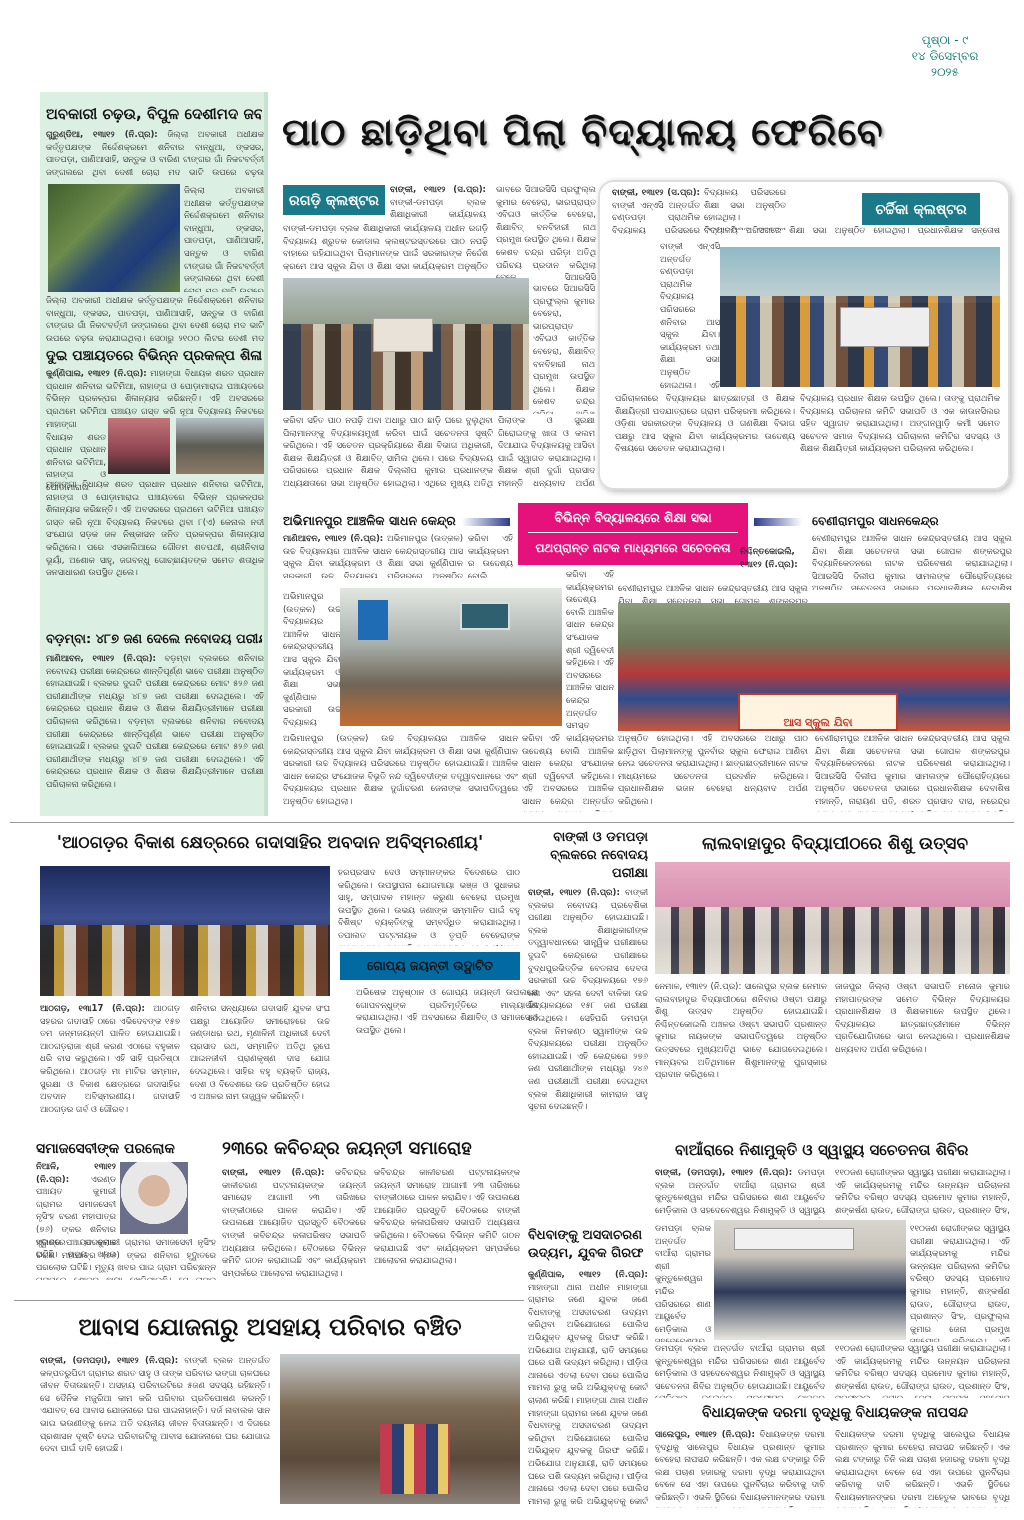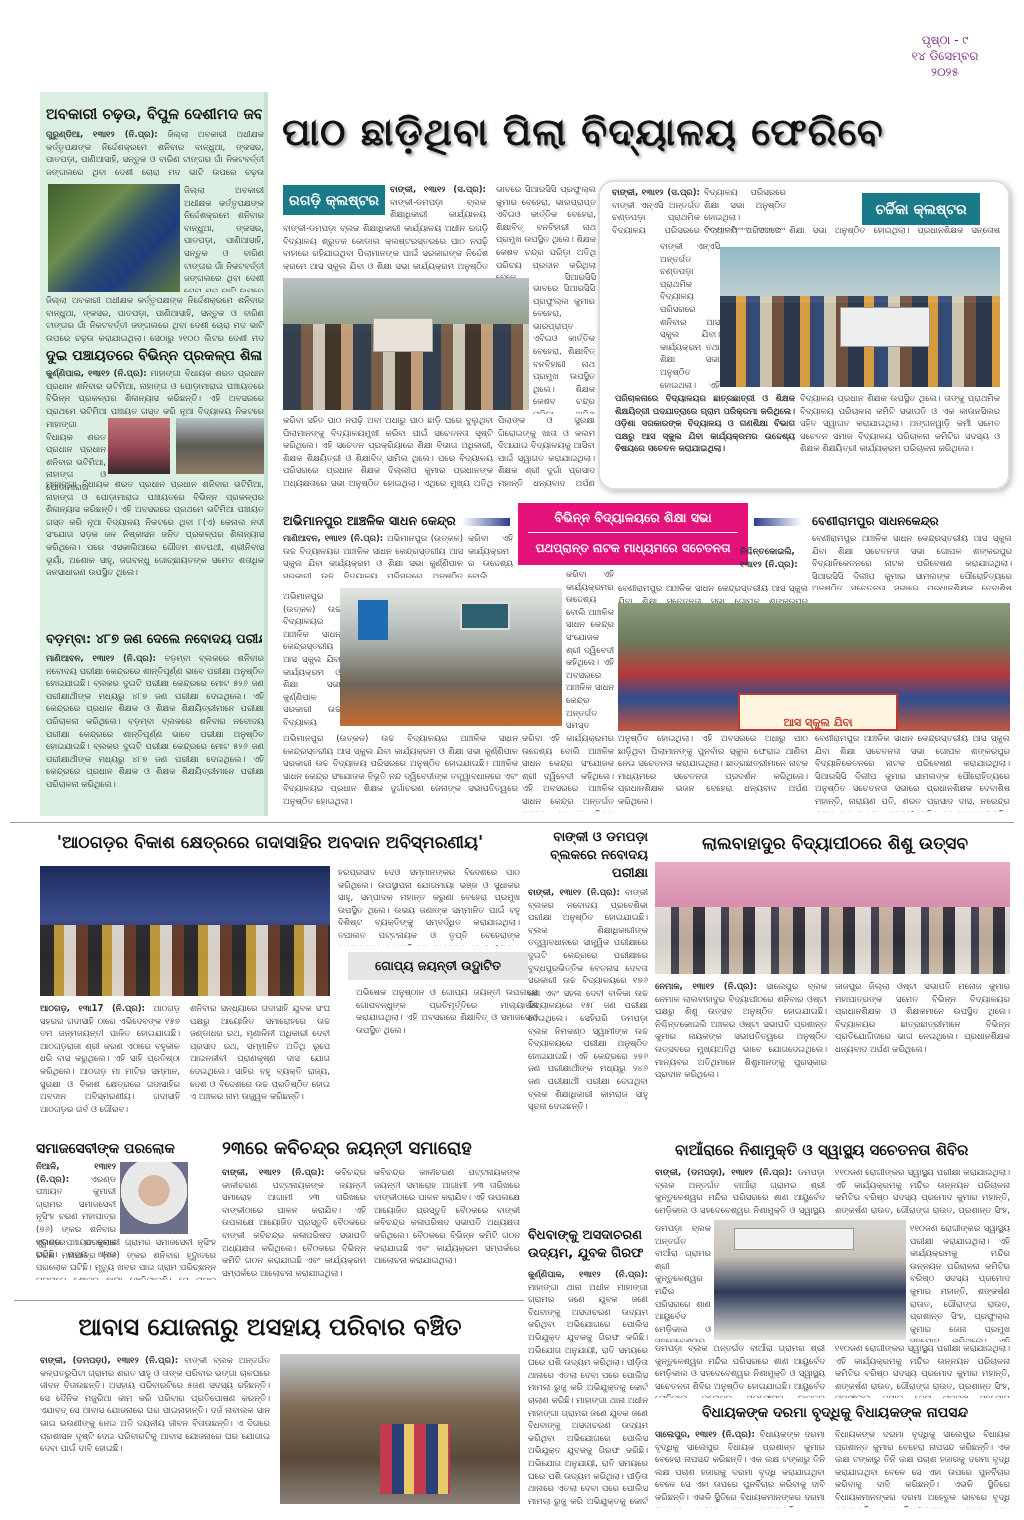--- a/index.html
+++ b/index.html
@@ -10,21 +10,21 @@
   .hl { font-family: "DejaVu Sans", sans-serif; font-weight: bold; color: #111; white-space: nowrap; overflow: hidden; }
   .photo { background: #6b6f5a; overflow: hidden; padding-left: 24px; }
   .photo .ppl { position: absolute; bottom: 0; left: 0; right: 0; height: 65%; background: repeating-linear-gradient(90deg, #2d3a4e 0 18px, #7a5b46 18px 30px, #d8d0c0 30px 42px, #3e3026 42px 58px, #c9a27e 58px 70px); opacity: .9; }
   .photo .sky { position: absolute; top: 0; left: 0; right: 0; height: 40%; background: linear-gradient(#b9c2c7, #8e9a84); }
   .rule { background: #999; }
   .tag { color: #fff; font-weight: bold; display: flex; align-items: center; justify-content: center; white-space: nowrap; }
 </style>
 </head>
 <body>
 
-<div class="abs" style="left:890px;top:32px;width:110px;text-align:center;font-size:12px;line-height:16px;color:#701a75;">
+<div class="abs" style="left:890px;top:32px;width:110px;text-align:center;font-size:12px;line-height:16px;color:#0f766e;">
   <div>ପୃଷ୍ଠା - ୯</div>
   <div>୧୪ ଡିସେମ୍ବର</div>
   <div>୨୦୨୫</div>
 </div>
 
 <div class="abs" style="left:40px;top:92px;width:228px;height:724px;background:#dcefe3;border-right:4px solid #c6e2d0;"></div>
 
 <div class="abs hl" style="left:46px;top:104px;width:216px;font-size:15px;line-height:20px;text-align:center;">ଅବକାରୀ ଚଢ଼ଉ, ବିପୁଳ ଦେଶୀମଦ ଜବତ</div>
 <div class="abs txt" style="left:46px;top:128px;width:218px;height:52px;">
   <span style="font-weight:bold;">ଗୁରୁଣ୍ଡିଆ, ୧୩ା୧୨ (ନି.ପ୍ର):</span>
@@ -76,21 +76,21 @@
 </div>
 <div class="abs txt" style="left:704px;top:186px;width:82px;height:44px;">ବିଦ୍ୟାଳୟ ପରିସରରେ ଶିକ୍ଷା ସଭା ଅନୁଷ୍ଠିତ ହୋଇଥିଲା। ପ୍ରଧାନଶିକ୍ଷକ ସନ୍ତୋଷ ପରମଗୁରୁଙ୍କ ସମେତ ଅନ୍ୟ ୭ଟି</div>
 <div class="abs tag" style="left:862px;top:193px;width:118px;height:32px;background:#1b7a8a;font-size:14px;">ଚର୍ଚ୍ଚିକା କ୍ଲଷ୍ଟର</div>
 <div class="abs txt" style="left:704px;top:224px;width:296px;height:14px;">ବିଦ୍ୟାଳୟ ପରିସରରେ ଶିକ୍ଷା ସଭା ଅନୁଷ୍ଠିତ ହୋଇଥିଲା। ପ୍ରଧାନଶିକ୍ଷକ ସନ୍ତୋଷ ପରମଗୁରୁଙ୍କ ସମେତ ଅନ୍ୟ ୭ଟି</div>
 <div class="abs txt" style="left:660px;top:240px;width:60px;height:148px;">ବାଙ୍କୀ ଏନ୍ଏସି ଅନ୍ତର୍ଗତ ଚଣ୍ଡପଡ଼ା ପ୍ରାଥମିକ ବିଦ୍ୟାଳୟ ପରିସରରେ ଶନିବାର ଆସ ସ୍କୁଲ ଯିବା। କାର୍ଯ୍ୟକ୍ରମ ତଥା ଶିକ୍ଷା ସଭା ଅନୁଷ୍ଠିତ ହୋଇଥିଲା। ଏହି କାର୍ଯ୍ୟକ୍ରମରେ ଚର୍ଚ୍ଚିକା କ୍ଲଷ୍ଟର ଅନ୍ତର୍ଗତ ସମସ୍ତ ୮ଟି ବିଦ୍ୟାଳୟର ପ୍ରଧାନଶିକ୍ଷକ ଯୋଗଦେଇ ଉପସ୍ଥିତ ରହିଥିଲେ। ସିଆରସିସି କୁମାର ସାହୁ ସଂଯୋଜନା କରିଥିଲେ।</div>
 <div class="abs photo" style="left:720px;top:247px;width:280px;height:140px;">
     <div class="sky" style="background:linear-gradient(#8fb9c6,#c6d3d3);"></div>
     <div class="ppl" style="background:repeating-linear-gradient(90deg,#25314a 0 16px,#e2a13c 16px 26px,#2f4776 26px 40px,#d8cdb9 40px 52px,#6f4d39 52px 64px);"></div>
     <div style="position:absolute;left:120px;top:60px;width:90px;height:40px;background:#eee;border:1px solid #999;"></div>
   </div>
-<div class="abs txt" style="left:615px;top:392px;width:180px;height:90px;font-weight:bold;">ପରିଚାଳନାରେ ବିଦ୍ୟାଳୟର ଛାତ୍ରଛାତ୍ରୀ ଓ ଶିକ୍ଷକ ଶିକ୍ଷୟିତ୍ରୀ ପଦଯାତ୍ରାରେ ଗ୍ରାମ ପରିକ୍ରମା କରିଥିଲେ। ଓଡ଼ିଶା ସରକାରଙ୍କ ବିଦ୍ୟାଳୟ ଓ ଗଣଶିକ୍ଷା ବିଭାଗ ପକ୍ଷରୁ ଆସ ସ୍କୁଲ ଯିବା କାର୍ଯ୍ୟକ୍ରମର ଉଦ୍ଦେଶ୍ୟ ବିଷୟରେ ସଚେତନ କରାଯାଇଥିଲା।</div>
+<div class="abs txt" style="left:615px;top:392px;width:180px;height:90px;">ପରିଚାଳନାରେ ବିଦ୍ୟାଳୟର ଛାତ୍ରଛାତ୍ରୀ ଓ ଶିକ୍ଷକ ଶିକ୍ଷୟିତ୍ରୀ ପଦଯାତ୍ରାରେ ଗ୍ରାମ ପରିକ୍ରମା କରିଥିଲେ। ଓଡ଼ିଶା ସରକାରଙ୍କ ବିଦ୍ୟାଳୟ ଓ ଗଣଶିକ୍ଷା ବିଭାଗ ପକ୍ଷରୁ ଆସ ସ୍କୁଲ ଯିବା କାର୍ଯ୍ୟକ୍ରମର ଉଦ୍ଦେଶ୍ୟ ବିଷୟରେ ସଚେତନ କରାଯାଇଥିଲା।</div>
 <div class="abs txt" style="left:800px;top:392px;width:200px;height:90px;">ବିଦ୍ୟାଳୟ ପ୍ରଧାନ ଶିକ୍ଷକ ଉପସ୍ଥିତ ଥିଲେ। ତାଙ୍କୁ ପ୍ରାଥମିକ ବିଦ୍ୟାଳୟ ପରିଚାଳନା କମିଟି ସଭାପତି ଓ ଏକ କାଉନସିଲର ସହିତ ସ୍ୱାଗତ କରାଯାଇଥିଲା। ଅଙ୍ଗନୱାଡ଼ି କର୍ମୀ ସମେତ ସଚେତନ ସମାଜ ବିଦ୍ୟାଳୟ ପରିଚାଳନା କମିଟିର ସଦସ୍ୟ ଓ ଶିକ୍ଷକ ଶିକ୍ଷୟିତ୍ରୀ କାର୍ଯ୍ୟକ୍ରମ ପରିଚାଳନା କରିଥିଲେ।</div>
 
 <div class="abs hl" style="left:283px;top:512px;width:180px;font-size:12.5px;line-height:18px;">ଅଭିମାନପୁର ଆଞ୍ଚଳିକ ସାଧନ କେନ୍ଦ୍ର</div>
 <div class="abs" style="left:462px;top:518px;width:48px;height:8px;background:linear-gradient(90deg,#fff,#2d3b8c);"></div>
 <div class="abs" style="left:518px;top:503px;width:230px;height:62px;background:#e6127c;"></div>
 <div class="abs hl" style="left:518px;top:508px;width:230px;font-size:12.5px;line-height:20px;text-align:center;color:#fff;">ବିଭିନ୍ନ ବିଦ୍ୟାଳୟରେ ଶିକ୍ଷା ସଭା</div>
 <div class="abs" style="left:528px;top:532px;width:210px;height:1px;background:#fff;"></div>
 <div class="abs hl" style="left:518px;top:537px;width:230px;font-size:12px;line-height:22px;text-align:center;color:#fff;">ପଥପ୍ରାନ୍ତ ନାଟକ ମାଧ୍ୟମରେ ସଚେତନତା</div>
 <div class="abs" style="left:754px;top:518px;width:48px;height:8px;background:linear-gradient(90deg,#2d3b8c,#fff);"></div>
 <div class="abs hl" style="left:812px;top:512px;width:200px;font-size:12px;line-height:18px;">ବେଣୀରାମପୁର ସାଧନକେନ୍ଦ୍ର</div>
@@ -123,42 +123,42 @@
 <div class="abs txt" style="left:618px;top:732px;width:190px;height:80px;">ଅନୁଷ୍ଠିତ ହୋଇଥିଲା। ଏହି ଅବସରରେ ଅଧାରୁ ପାଠ ଛାଡ଼ିଥିବା ପିଲାମାନଙ୍କୁ ପୁନର୍ବାର ସ୍କୁଲ ଫେରାଇ ଆଣିବା ନେଇ ସଚେତନତା କରାଯାଇଥିଲା। ଛାତ୍ରଛାତ୍ରୀମାନେ ନାଟକ ମାଧ୍ୟମରେ ସଚେତନତା ପ୍ରଦର୍ଶନ କରିଥିଲେ। ପ୍ରଧାନଶିକ୍ଷକ ଭଜନ ବେହେରା ଧନ୍ୟବାଦ ଅର୍ପଣ କରିଥିଲେ।</div>
 <div class="abs txt" style="left:815px;top:732px;width:195px;height:80px;">ବେଣୀରାମପୁର ଆଞ୍ଚଳିକ ସାଧନ କେନ୍ଦ୍ରସ୍ତରୀୟ ଆସ ସ୍କୁଲ ଯିବା ଶିକ୍ଷା ସଚେତନତା ସଭା ଗୋପଳ ଶଙ୍କରପୁର ବିଦ୍ୟାନିକେତନରେ ନାଟକ ପରିବେଷଣ କରାଯାଇଥିଲା। ସିଆରସିସି ଦିଲୀପ କୁମାର ସାମଲଙ୍କ ପୌରୋହିତ୍ୟରେ ଅନୁଷ୍ଠିତ ସଚେତନତା ସଭାରେ ପ୍ରଧାନଶିକ୍ଷକ ଦେବାଶିଷ ମହାନ୍ତି, ନାରାୟଣ ପତି, ଶରତ ପ୍ରସାଦ ଦାସ, ନରେନ୍ଦ୍ର କୁମାର ଦାସ, ଅନୁରାଧା ଶତପଥୀ, ଅନିତା ସାହୁ ପ୍ରମୁଖ ଉପସ୍ଥିତ ଥିଲେ।</div>
 
 <div class="abs rule" style="left:10px;top:822px;width:1004px;height:1px;"></div>
 
 <div class="abs hl" style="left:20px;top:828px;width:500px;font-size:17px;line-height:28px;text-align:center;">'ଆଠଗଡ଼ର ବିକାଶ କ୍ଷେତ୍ରରେ ଗଦାସାହିର ଅବଦାନ ଅବିସ୍ମରଣୀୟ'</div>
 <div class="abs photo" style="left:40px;top:866px;width:290px;height:130px;background:linear-gradient(#1c2a5c,#3d4f8f 40%,#2a1f26 70%,#7d5a3e);">
     <div class="ppl" style="height:55%;background:repeating-linear-gradient(90deg,#2a2a2a 0 14px,#c9a13a 14px 24px,#e8e2d6 24px 36px,#6a3c28 36px 48px);"></div>
   </div>
 <div class="abs txt" style="left:338px;top:866px;width:182px;height:80px;">ହରପ୍ରସାଦ ଦେଓ ସମ୍ମାନଙ୍କର ବିଦେଶରେ ପାଠ କରିଥିଲେ। ଉପସ୍ଥାପନା ଯୋଗମାୟା ଭଞ୍ଜ ଓ ସୁଧାକର ସାହୁ, ସମ୍ପାଦକ ମହାନ୍ତ କରୁଣା ବେହେରା ପ୍ରମୁଖ ଉପସ୍ଥିତ ଥିଲେ। ଉଭୟ ଜଣାଙ୍କ ସମ୍ମାନିତ ପାଇଁ ବହୁ ବିଶିଷ୍ଟ ବ୍ୟକ୍ତିଙ୍କୁ ସମ୍ବର୍ଦ୍ଧିତ କରାଯାଇଥିଲା। ତପାଲତ ପଟ୍ଟନାୟକ ଓ ତୃପ୍ତି ବେହେରାଙ୍କ ସଂଯୋଜନାରେ ଗଦାସାହି ତଥା ଆଠଗଡ଼ର ବହୁ ଉଦୀୟମାନ କଳାକାର ନୃତ୍ୟ ସଂଗୀତ ପରିବେଷଣ କରିଥିଲେ।</div>
-<div class="abs tag" style="left:348px;top:952px;width:180px;height:28px;background:#e5e5e5;color:#111;font-size:12.5px;">ଗୋପ୍ୟ ଜୟନ୍ତୀ ଉଦ୍ଘାଟିତ</div>
+<div class="abs tag" style="left:340px;top:952px;width:180px;height:28px;background:#0369a1;color:#111;font-size:12.5px;">ଗୋପ୍ୟ ଜୟନ୍ତୀ ଉଦ୍ଘାଟିତ</div>
 <div class="abs txt" style="left:40px;top:1002px;width:140px;height:120px;">
   <span style="font-weight:bold;">ଆଠଗଡ଼, ୧୩ା17 (ନି.ପ୍ର):</span>
   <span>ଆଠଗଡ଼ ସହରର ଗଦାସାହି ଠାରେ ଏଭିଦେବଙ୍କ ୧୫୭ ତମ ଜନ୍ମଜୟନ୍ତୀ ପାଳିତ ହୋଇଯାଇଛି। ଆଠଗଡ଼ରାଜା ଶ୍ରୀ କରଣ ଏଠାରେ ବହୁକାଳ ଧରି ବାସ କରୁଥିଲେ। ଏହି ସାହି ପ୍ରତିଷ୍ଠା କରିଥିଲେ। ଆଠଗଡ଼ ମା ମାଟିର ସମ୍ମାନ, ସୁରକ୍ଷା ଓ ବିକାଶ କ୍ଷେତ୍ରରେ ଗଦାସାହିର ଅବଦାନ ଅବିସ୍ମରଣୀୟ। ଗଦାସାହି ଆଠଗଡ଼ର ଗର୍ବ ଓ ଗୌରବ।</span>
 </div>
 <div class="abs txt" style="left:190px;top:1002px;width:140px;height:120px;">ଶନିବାର ସନ୍ଧ୍ୟାରେ ଗଦାସାହି ଯୁବକ ସଂଘ ପକ୍ଷରୁ ଆୟୋଜିତ ସମାରୋହରେ ଉଚ୍ଚ ଜଣ୍ଡାଧର ରଥ, ମୃଣାଳିନୀ ଅଧିକାରୀ ଦେବୀ ପ୍ରସାଦ ରଥ, ସମ୍ମାନିତ ଅତିଥି ରୂପେ ଆଇନଜୀବୀ ପ୍ରାଣକୃଷ୍ଣ ଦାସ ଯୋଗ ଦେଇଥିଲେ। ସାହିର ବହୁ ବ୍ୟକ୍ତି ରାଜ୍ୟ, ଦେଶ ଓ ବିଦେଶରେ ଉଚ୍ଚ ପ୍ରତିଷ୍ଠିତ ହୋଇ ଏ ଅଞ୍ଚଳର ନାମ ଉଜ୍ଜ୍ୱଳ କରିଛନ୍ତି।</div>
 <div class="abs txt" style="left:356px;top:986px;width:182px;height:136px;">ଅଭିଷେକ ଅନୁଷ୍ଠାନ ଓ ଗୋପ୍ୟ ଜୟନ୍ତୀ ଉପଲକ୍ଷେ ଗୋପବନ୍ଧୁଙ୍କ ପ୍ରତିମୂର୍ତ୍ତିରେ ମାଲ୍ୟାର୍ପଣ କରାଯାଇଥିଲା। ଏହି ଅବସରରେ ଶିକ୍ଷାବିତ୍ ଓ ସମାଜସେବୀ ଉପସ୍ଥିତ ଥିଲେ।</div>
 
 <div class="abs hl" style="left:528px;top:828px;width:120px;font-size:13px;line-height:18px;text-align:right;white-space:normal;">
   <span>ବାଙ୍କୀ ଓ ଡମପଡ଼ା ବ୍ଲକରେ ନବୋଦୟ ପରୀକ୍ଷା</span>
 </div>
 <div class="abs txt" style="left:528px;top:886px;width:120px;height:246px;">
   <span style="font-weight:bold;">ବାଙ୍କୀ, ୧୩ା୧୨ (ନି.ପ୍ର):</span>
   <span>ବାଙ୍କୀ ବ୍ଲକର ନବୋଦୟ ପ୍ରବେଶିକା ପରୀକ୍ଷା ଅନୁଷ୍ଠିତ ହୋଇଯାଇଛି। ବ୍ଲକ ଶିକ୍ଷାଧିକାରୀଙ୍କ ତତ୍ତ୍ୱାବଧାନରେ ସାନ୍ତ୍ୱିକ ପରୀକ୍ଷାରେ ଦୁଇଟି କେନ୍ଦ୍ରରେ ପରୀକ୍ଷାରେ ବୁଦ୍ଧପୁରଭିତ୍ତିକ ବେତନାସ ଦେବତା ସରକାରୀ ଉଚ୍ଚ ବିଦ୍ୟାଳୟରେ ୧୭୬ ଜଣ ଏବଂ ସହଳା ଦେବୀ ବାଳିକା ଉଚ୍ଚ ବିଦ୍ୟାଳୟରେ ୧୫୮ ଜଣ ପରୀକ୍ଷା ଦେଇଥିଲେ। ସେହିପରି ଡମପଡ଼ା ବ୍ଲକ ନିମକଣ୍ଠ ସ୍ୱାମୀଙ୍କ ଉଚ୍ଚ ବିଦ୍ୟାଳୟରେ ପରୀକ୍ଷା ଅନୁଷ୍ଠିତ ହୋଇଯାଇଛି। ଏହି କେନ୍ଦ୍ରରେ ୨୭୬ ଜଣ ପରୀକ୍ଷାର୍ଥୀଙ୍କ ମଧ୍ୟରୁ ୨୪୬ ଜଣ ପରୀକ୍ଷାର୍ଥୀ ପରୀକ୍ଷା ଦେଇଥିବା ବ୍ଲକ ଶିକ୍ଷାଧିକାରୀ କାମରାଜ ସାହୁ ସୂଚନା ଦେଇଛନ୍ତି।</span>
 </div>
 
 <div class="abs hl" style="left:660px;top:830px;width:350px;font-size:17px;line-height:26px;text-align:center;">ଲାଲବାହାଦୁର ବିଦ୍ୟାପୀଠରେ ଶିଶୁ ଉତ୍ସବ</div>
 <div class="abs photo" style="left:655px;top:862px;width:355px;height:112px;background:linear-gradient(#e7aac2,#d88fb0 40%,#2e2e3a 70%,#e6e1d8);">
     <div class="ppl" style="height:60%;background:repeating-linear-gradient(90deg,#e6e1d8 0 16px,#3b3b4a 16px 24px,#c9b7a3 24px 38px,#2c2c36 38px 50px);"></div>
   </div>
 <div class="abs txt" style="left:655px;top:980px;width:172px;height:146px;">
-  <span style="font-weight:bold;">ନେମାଳ, ୧୩ା୧୨ (ନି.ପ୍ର):</span>
+  <span style="font-weight:normal;">ନେମାଳ, ୧୩ା୧୨ (ନି.ପ୍ର):</span>
   <span>ସାଲେପୁର ବ୍ଲକ ନେମାଳ ଲାଲବାହାଦୁର ବିଦ୍ୟାପୀଠରେ ଶନିବାର ଓଷ୍ଟା ପକ୍ଷରୁ ଶିଶୁ ଉତ୍ସବ ଅନୁଷ୍ଠିତ ହୋଇଯାଇଛି। ନିଶ୍ଚିନ୍ତକୋଇଲି ଅଞ୍ଚଳର ଓଷ୍ଟା ସଭାପତି ପ୍ରଶାନ୍ତ କୁମାର ନାୟକଙ୍କ ସଭାପତିତ୍ୱରେ ଅନୁଷ୍ଠିତ ଉତ୍ସବରେ ମୁଖ୍ୟଅତିଥି ଭାବେ ଯୋଗଦେଇଥିଲେ। ମାନ୍ୟବର ଅତିଥିମାନେ ଶିଶୁମାନଙ୍କୁ ପୁରସ୍କାର ପ୍ରଦାନ କରିଥିଲେ।</span>
 </div>
 <div class="abs txt" style="left:835px;top:980px;width:175px;height:146px;">ଜାଜପୁର ଜିଲ୍ଲା ଓଷ୍ଟା ସଭାପତି ମନୋଜ କୁମାର ମହାପାତ୍ରଙ୍କ ସମେତ ବିଭିନ୍ନ ବିଦ୍ୟାଳୟର ପ୍ରଧାନଶିକ୍ଷକ ଓ ଶିକ୍ଷକମାନେ ଉପସ୍ଥିତ ଥିଲେ। ବିଦ୍ୟାଳୟର ଛାତ୍ରଛାତ୍ରୀମାନେ ବିଭିନ୍ନ ପ୍ରତିଯୋଗିତାରେ ଭାଗ ନେଇଥିଲେ। ପ୍ରଧାନଶିକ୍ଷକ ଧନ୍ୟବାଦ ଅର୍ପଣ କରିଥିଲେ।</div>
 
 <div class="abs hl" style="left:36px;top:1138px;width:180px;font-size:14px;line-height:20px;">ସମାଜସେବୀଙ୍କ ପରଲୋକ</div>
 <div class="abs txt" style="left:36px;top:1160px;width:80px;height:98px;">
   <span style="font-weight:bold;">ନିଆଳି, ୧୩ା୧୨ (ନି.ପ୍ର):</span>
   <span>ଏରଣ୍ଡ ପଞ୍ଚାୟତ କୁମାରୀ ଗ୍ରାମର ସମାଜସେବୀ ନୃସିଂହ ଚରଣ ମହାପାତ୍ର (୭୬) ଙ୍କର ଶନିବାର ହୃଦ୍ଘାତରେ ପରଲୋକ ଘଟିଛି। ମୃତ୍ୟୁ ଖବର ପାଇ ଗ୍ରାମ ପରିଚ୍ଛନ୍ନ ଗ୍ରାମରେ ଶୋକର ଛାୟା ଖେଳିଯାଇଛି। ସେ ତାଙ୍କ ପଛରେ ପତ୍ନୀ, ପୁଅ ଓ ନାତିନାତୁଣୀଙ୍କୁ ଛାଡ଼ି ଯାଇଛନ୍ତି।</span>
 </div>
 <div class="abs photo" style="left:120px;top:1162px;width:68px;height:72px;background:radial-gradient(circle at 50% 40%,#d9b6a0 0 28%,#e8e8e8 29% 60%,#6b6f8a 61%);"></div>

